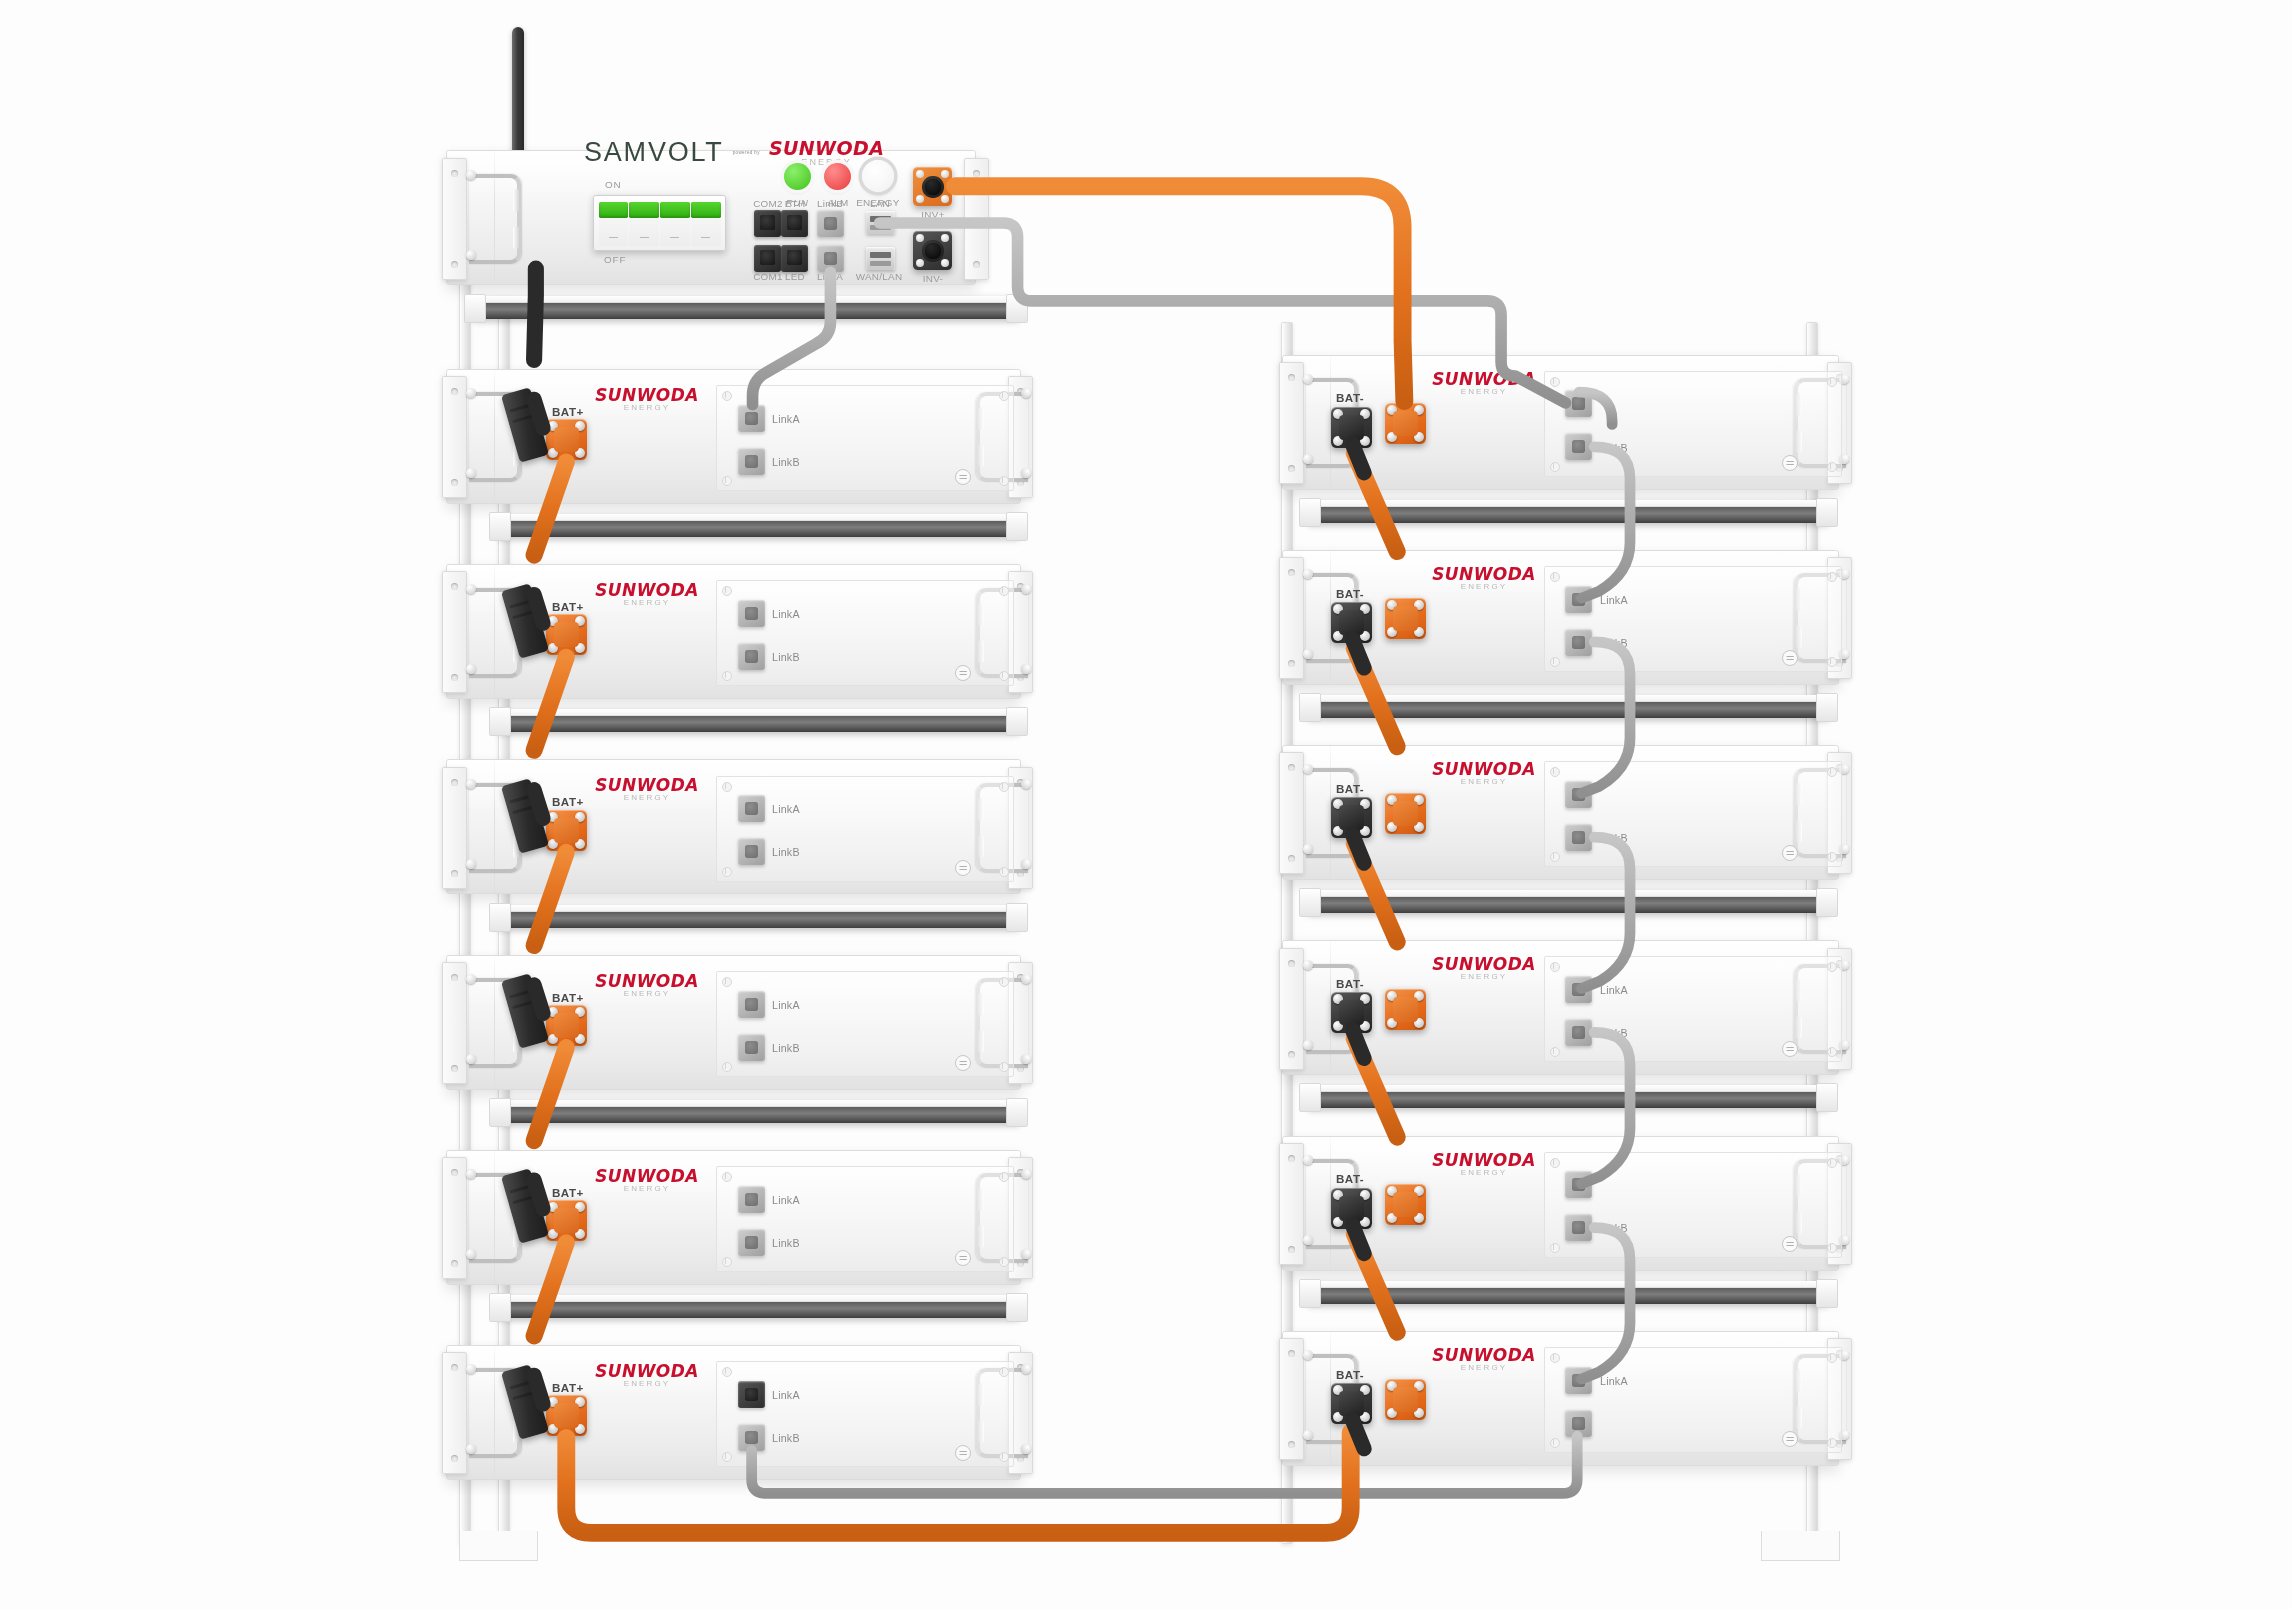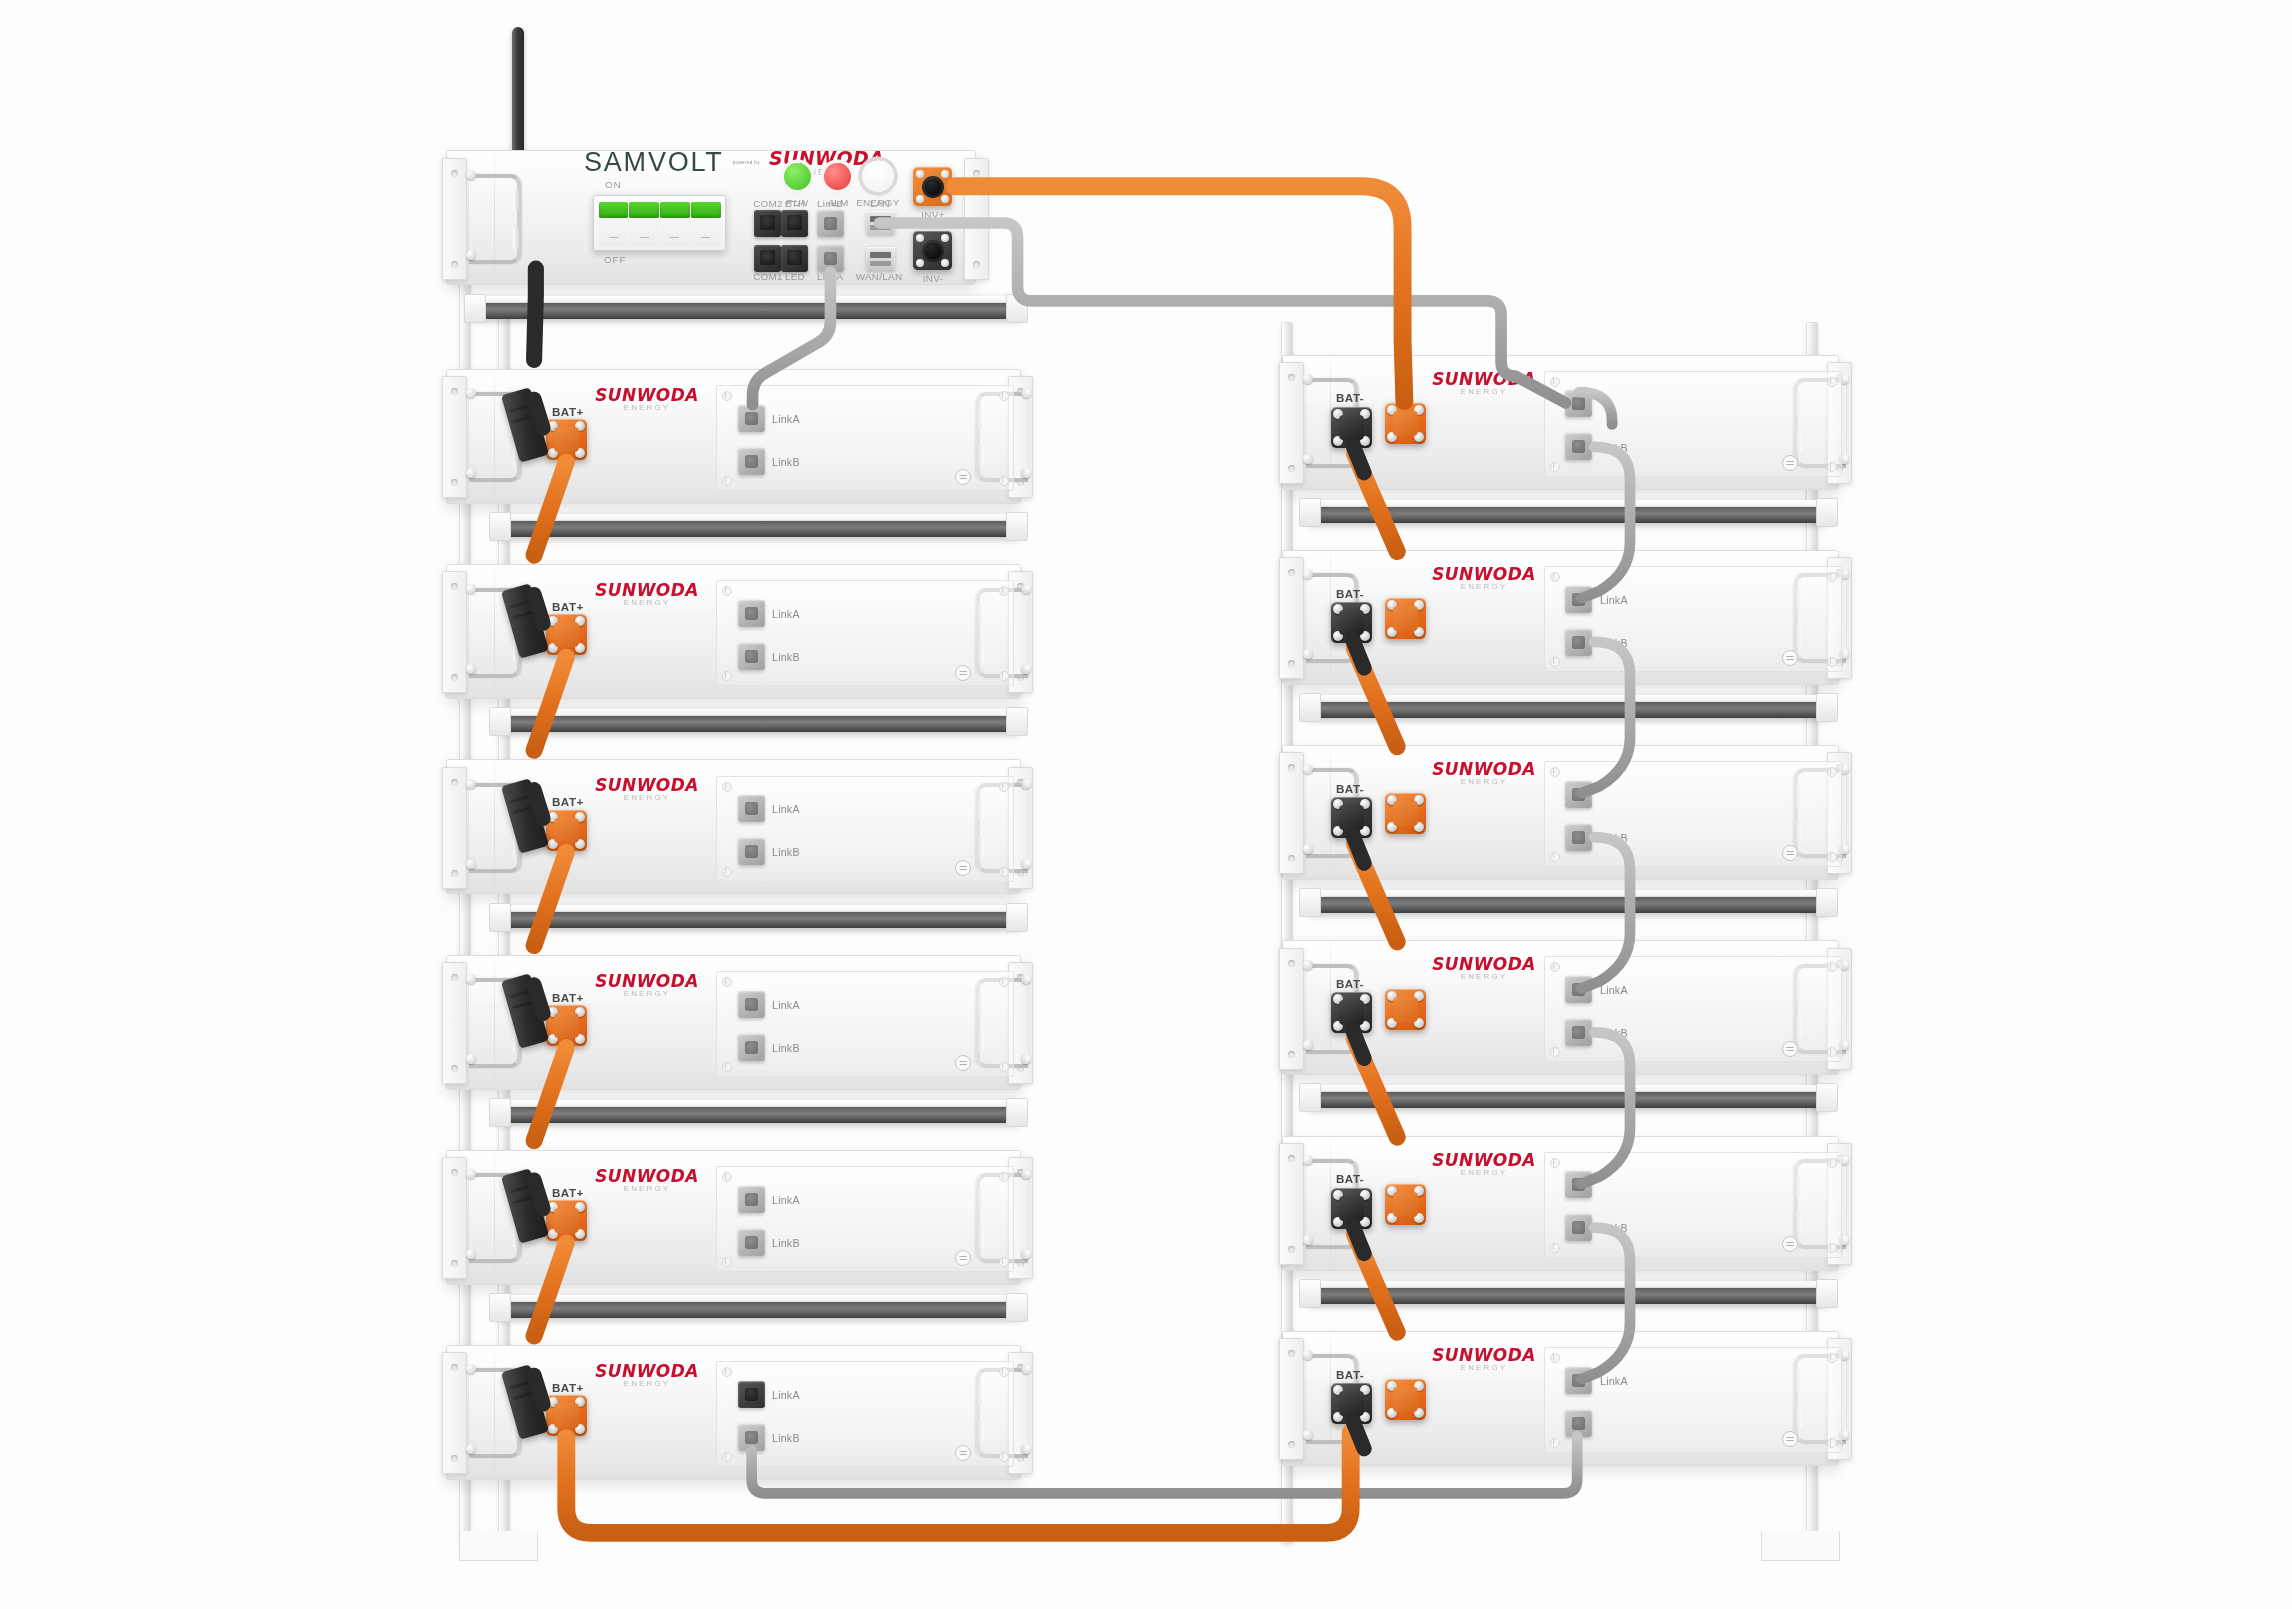--- a/index.html
+++ b/index.html
@@ -215,21 +215,21 @@
   <div class="ear" style="left:964px;top:158px;height:120px;">
     <div class="hole" style="top:10.7px;"></div>
       <div class="hole" style="bottom:10.7px;"></div>
   </div>
   <div class="handle" style="left:469px;top:174px;">
     <div class="bar"></div>
       <div class="scr t"></div>
       <div class="scr b"></div>
   </div>
 
-  <div class="samvolt" style="left:584px;top:147px;">
+  <div class="samvolt" style="left:584px;top:137px;">
     <span class="sv">SAMVOLT</span>
     <span class="pb">powered by</span>
     <span class="sunwoda" style="position:relative;">
       <span class="w" style="font-size:19px;display:block;">SUNWODA</span>
       <span class="e" style="font-size:9px;display:block;">ENERGY</span>
     </span>
   </div>
 
   <div class="bklabel" style="left:605px;top:179px;">ON</div>
   <div class="breaker" style="left:593px;top:195px;">

